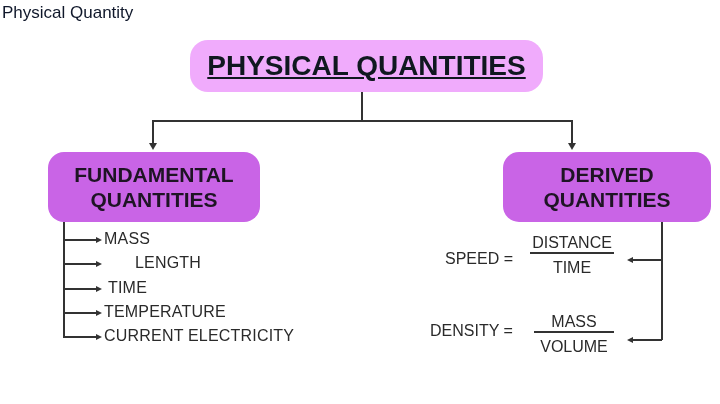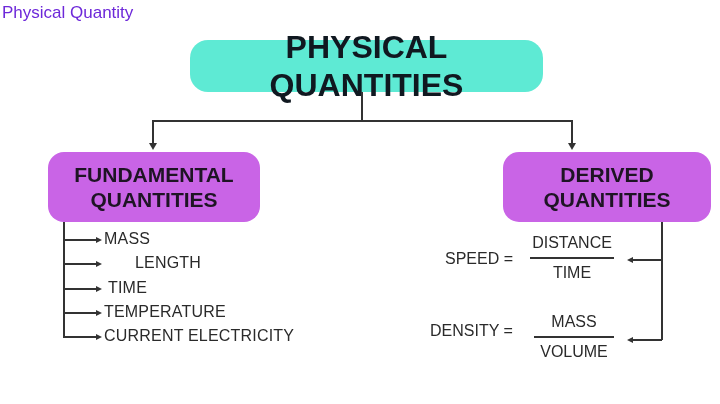--- a/index.html
+++ b/index.html
@@ -1,29 +1,30 @@
 <!DOCTYPE html>
 <html><head>
   <meta charset="utf-8">
   <style>
     html, body { margin: 0; padding: 0; }
     body {
       width: 720px; height: 404px; background: #ffffff; position: relative; overflow: hidden;
       font-family: "Liberation Sans", "DejaVu Sans", sans-serif;
     }
     .caption {
-      position: absolute; left: 2px; top: 3px; font-size: 17px; color: #6d28d9;
+      position: absolute; left: 2px; top: 3px; font-size: 17px; color: #0f172a;
     }
     .box {
       position: absolute; border-radius: 16px; display: flex; align-items: center; justify-content: center;
       text-align: center; font-weight: bold; color: #1e1424; line-height: 1.2;
     }
     .root {
-      left: 190px; top: 40px; width: 353px; height: 52px; background: #5eead4; font-size: 32px; color: #101820;
+      left: 190px; top: 40px; width: 353px; height: 52px; background: #f0abfc; font-size: 28px; color: #101820;
       border-radius: 18px;
+      text-decoration: underline;
     }
     .fund {
       left: 48px; top: 152px; width: 212px; height: 70px; background: #c964e6; font-size: 21px;
     }
     .der {
       left: 468px; top: 152px; width: 208px; height: 70px; background: #c964e6; font-size: 21px; margin-left: 35px;
     }
     .line { position: absolute; background: #333; }
     .arrow-down {
       position: absolute; width: 0; height: 0;
@@ -35,21 +36,21 @@
     }
     .arrow-left {
       position: absolute; width: 0; height: 0;
       border-top: 3.5px solid transparent; border-bottom: 3.5px solid transparent; border-right: 6px solid #333;
     }
     .item {
       position: absolute; left: 104px; font-size: 16px; color: #2a2a2a; letter-spacing: 0.2px;
     }
     .eq-label { position: absolute; font-size: 16px; color: #2a2a2a; text-align: left; }
     .frac { position: absolute; font-size: 16px; color: #2a2a2a; text-align: center; }
-    .frac .num { display: block; padding-bottom: 5px; }
+    .frac .num { display: block; }
     .frac .bar { display: block; height: 1.5px; background: #333; }
     .frac .den { display: block; padding-top: 5px; }
   </style>
 </head>
 <body>
 
 <div class="caption">Physical Quantity</div>
 
 <div class="box root">
   <span>PHYSICAL QUANTITIES</span>

